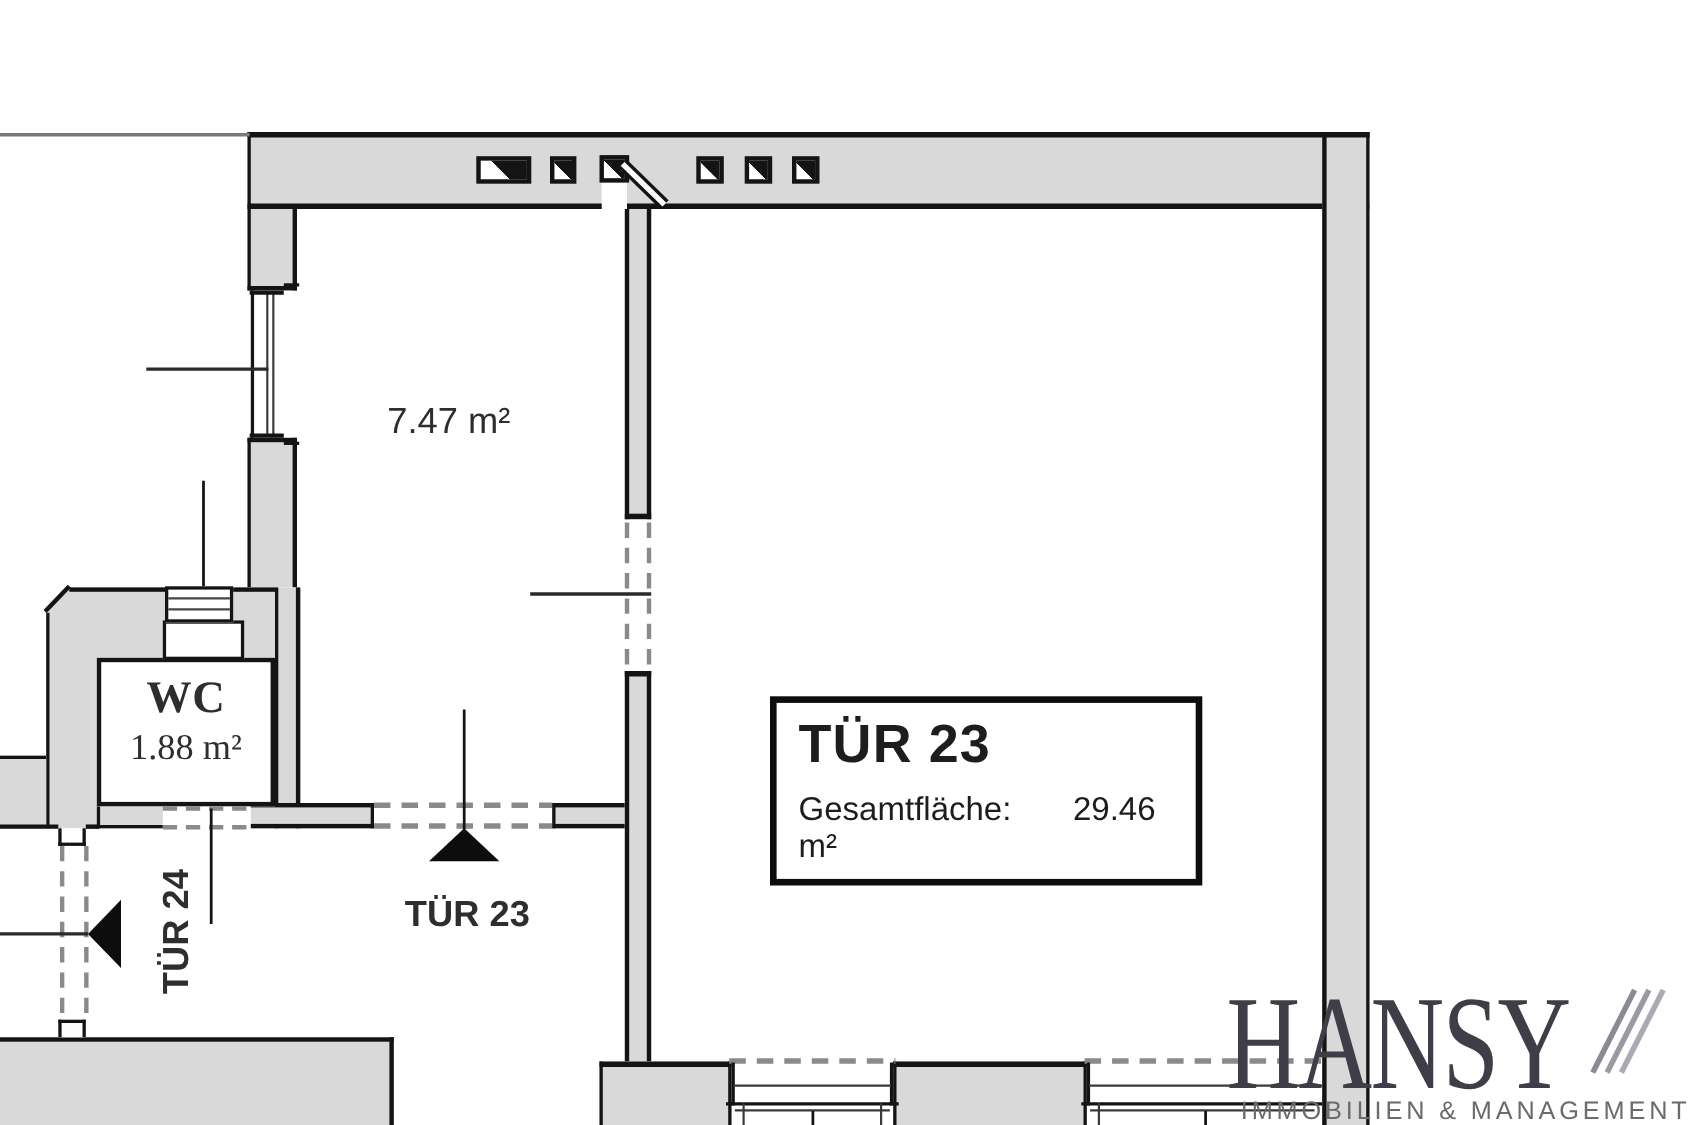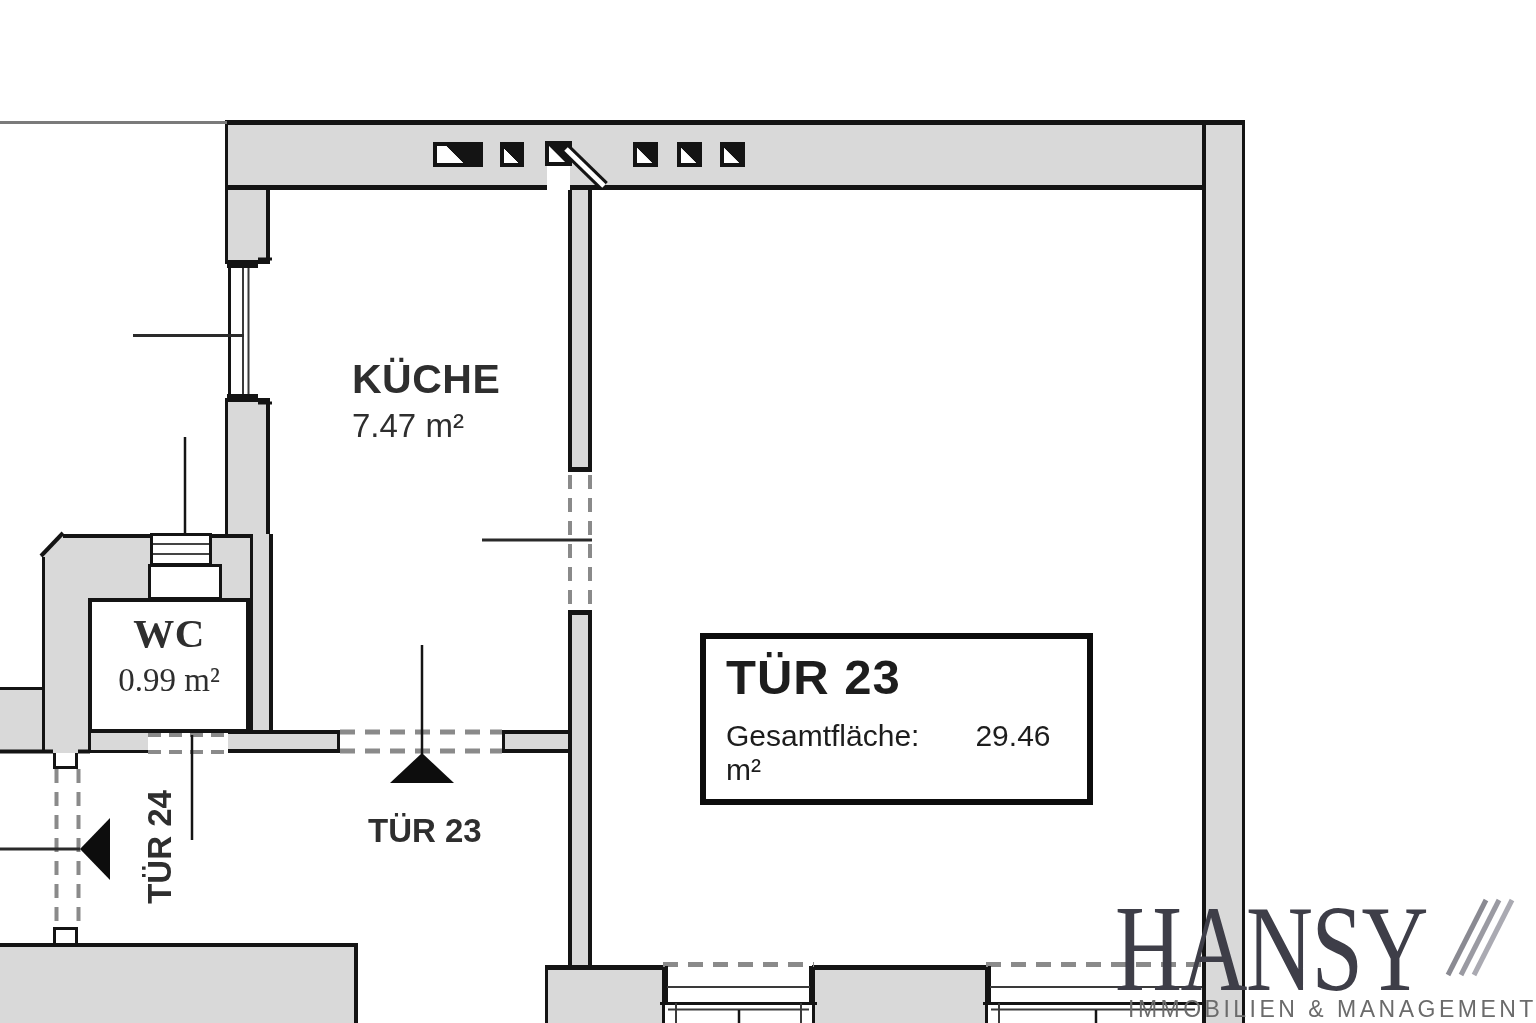--- a/index.html
+++ b/index.html
@@ -126,26 +126,25 @@
     <line x1="991" y1="1009.5" x2="1195" y2="1009.5" stroke="#3a3a3a" stroke-width="2"></line>
     <line x1="999" y1="1003" x2="999" y2="1023" stroke="#3a3a3a" stroke-width="2"></line>
     <line x1="1096" y1="1010" x2="1096" y2="1023" stroke="#141414" stroke-width="2.5"></line>
 
     <line x1="1448" y1="975" x2="1486" y2="900" stroke="#8a8a92" stroke-width="5"></line>
     <line x1="1461" y1="975" x2="1499" y2="900" stroke="#9a9aa2" stroke-width="5"></line>
     <line x1="1474" y1="975" x2="1512" y2="900" stroke="#aaaab2" stroke-width="5"></line>
   </svg>
 
   <div class="roomlabel" style="left:352px;top:358px;">
-    <div class="rname">KÜCHE</div>
     <div class="rarea">7.47 m²</div>
   </div>
   <div class="roomlabel" id="wc-label" style="left:98px;top:612px;width:142px;z-index:40;font-family:Liberation Serif, serif;">
     <div class="rname">WC</div>
-    <div class="rarea">0.99 m²</div>
+    <div class="rarea">1.88 m²</div>
   </div>
 
   <div class="doorlabel" id="tuer23-label" style="left:368px;top:812px;">TÜR 23</div>
   <div class="doorlabel" id="tuer24-label" style="left:100px;top:828px;width:120px;text-align:center;">TÜR 24</div>
 
   <div id="infobox">
     <div class="ib-title">TÜR 23</div>
     <div class="ib-row">
       <span>Gesamtfläche:</span><span class="ib-val">29.46 m²</span>
     </div>

